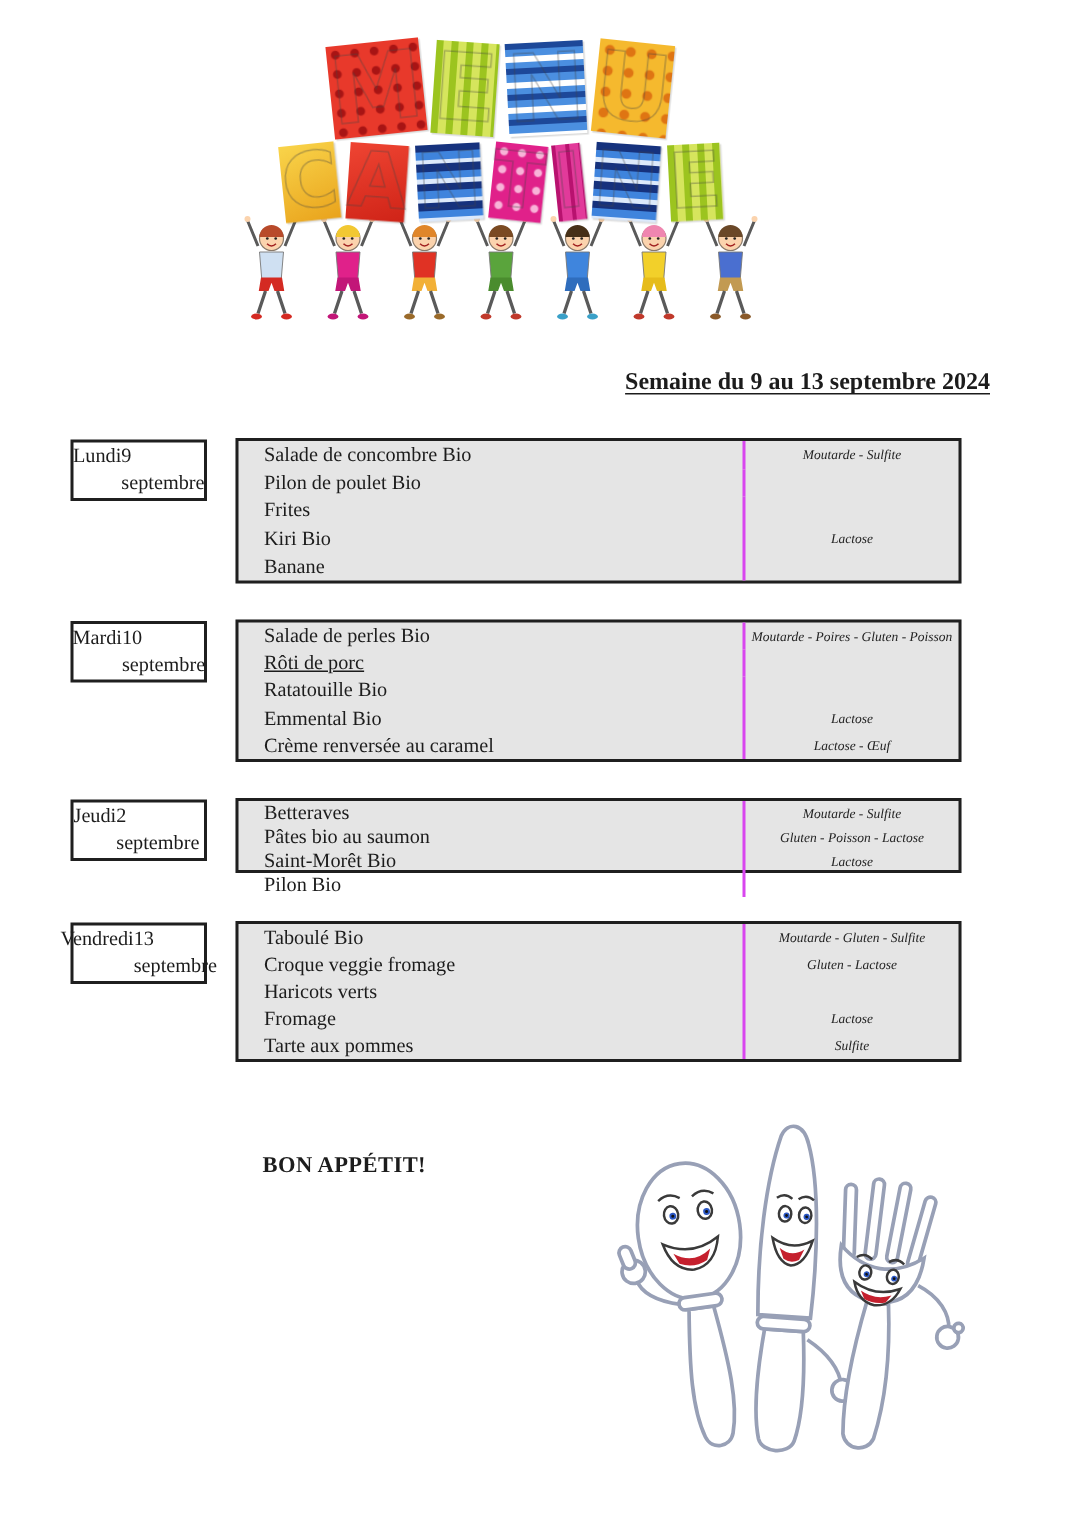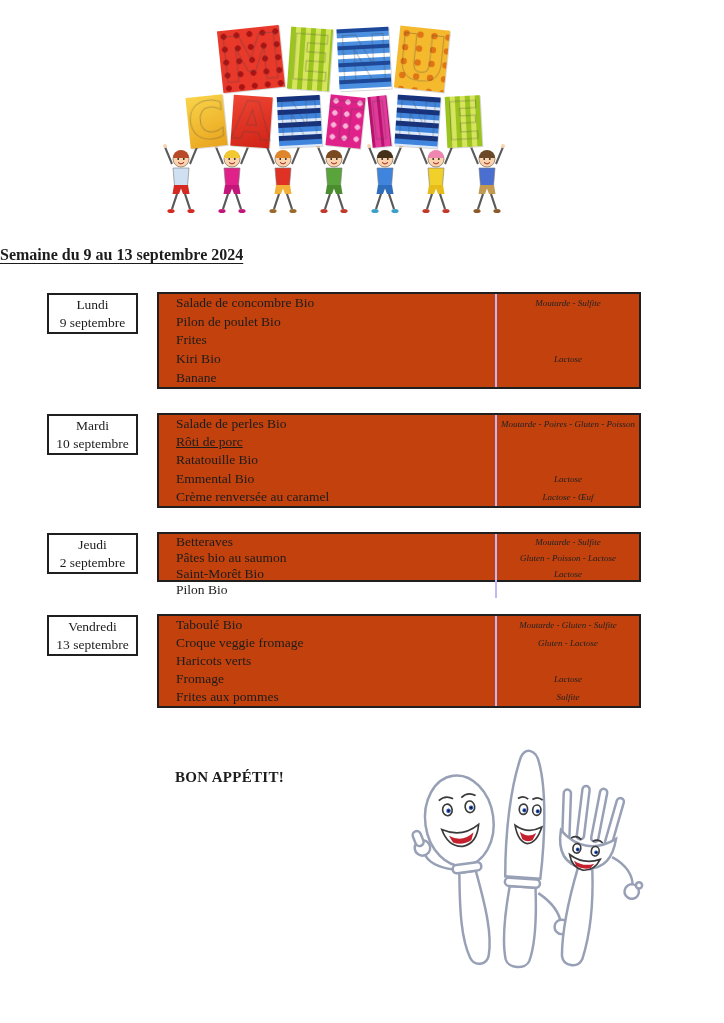--- a/index.html
+++ b/index.html
@@ -29,43 +29,43 @@
   .orange-dots  { background:radial-gradient(circle at 7px 7px,#df7513 3px,transparent 3.6px),#f5b92e; background-size:14px 14px; }
   .gold         { background:linear-gradient(160deg,#f9d44a,#e9a31c); }
   .red-solid    { background:linear-gradient(160deg,#ef4533,#cf2317); }
   .blue-stripes { background:repeating-linear-gradient(180deg,#16327d 0 5px,#3f84dd 5px 10px,#dce9fb 10px 13px); }
   .pink-dots    { background:radial-gradient(circle at 6px 6px,#f8b3d8 2.4px,transparent 3px),#e0218a; background-size:12px 12px; }
   .magenta-grid { background:repeating-linear-gradient(90deg,#b8126f 0 3px,#e23a9a 3px 9px); }
 
   .kids { margin-top:-6px; }
 
   
-  .week-title { position:absolute; top:246px; left:0; width:660px; text-align:left;
+  .week-title { position:absolute; top:246px; left:0; width:660px; text-align:right;
                 font-size:16px; font-weight:bold; text-decoration:underline;
                 text-underline-offset:3px; }
 
   
   .day-block { position:absolute; left:0; width:100%; }
   .day-block.b0 { top:292px; height:97px; }
   .day-block.b1 { top:413px; height:95px; }
   .day-block.b2 { top:532px; height:50px; }
   .day-block.b3 { top:614px; height:94px; }
 
   .day-box { position:absolute; left:47px; top:1px; width:91px; height:41px;
-             border:2px solid #1f1f1f; text-align:center; font-size:13.5px;
-             display:flex; flex-direction:column; justify-content:center;
+             border:2px solid #1f1f1f; text-align:left; font-size:13.5px;
+             display:flex; flex-direction:row; justify-content:center;
              line-height:17.5px; background:#fff; }
 
   .menu-box { position:absolute; left:157px; top:0; width:484px; height:100%;
               border:2px solid #1f1f1f; display:grid;
-              grid-template-columns:336px 1fr; background:#c2410c; }
+              grid-template-columns:336px 1fr; background:#e5e5e5; }
   .dish { padding-left:17px; display:flex; align-items:center;
           font-size:13.5px; white-space:nowrap; }
   .dish .u { text-decoration:underline; }
-  .allergen { border-left:2px solid #c4b5fd; display:flex; align-items:center;
+  .allergen { border-left:2px solid #d946ef; display:flex; align-items:center;
               justify-content:center; font-style:italic; font-size:9px;
               white-space:nowrap; color:#222; }
 
   
   .bon-appetit { position:absolute; top:769px; left:175px;
                  font-size:15px; font-weight:bold; letter-spacing:.3px; }
   .cutlery { position:absolute; left:398px; top:735px; }
 </style>
 </head>
 <body>
@@ -294,21 +294,21 @@
         <div class="allergen">Gluten - Lactose</div>
         <div class="dish">
           <span>Haricots verts</span>
         </div>
         <div class="allergen"></div>
         <div class="dish">
           <span>Fromage</span>
         </div>
         <div class="allergen">Lactose</div>
         <div class="dish">
-          <span>Frites aux pommes</span>
+          <span>Tarte aux pommes</span>
         </div>
         <div class="allergen">Sulfite</div>
       </div>
   </div>
   </div>
 
 <div class="bon-appetit">BON APPÉTIT!</div>
 
 <svg class="cutlery" width="248" height="248" viewBox="0 0 240 240">
   <g stroke="#98a0b6" stroke-width="2.4" fill="#ffffff">

